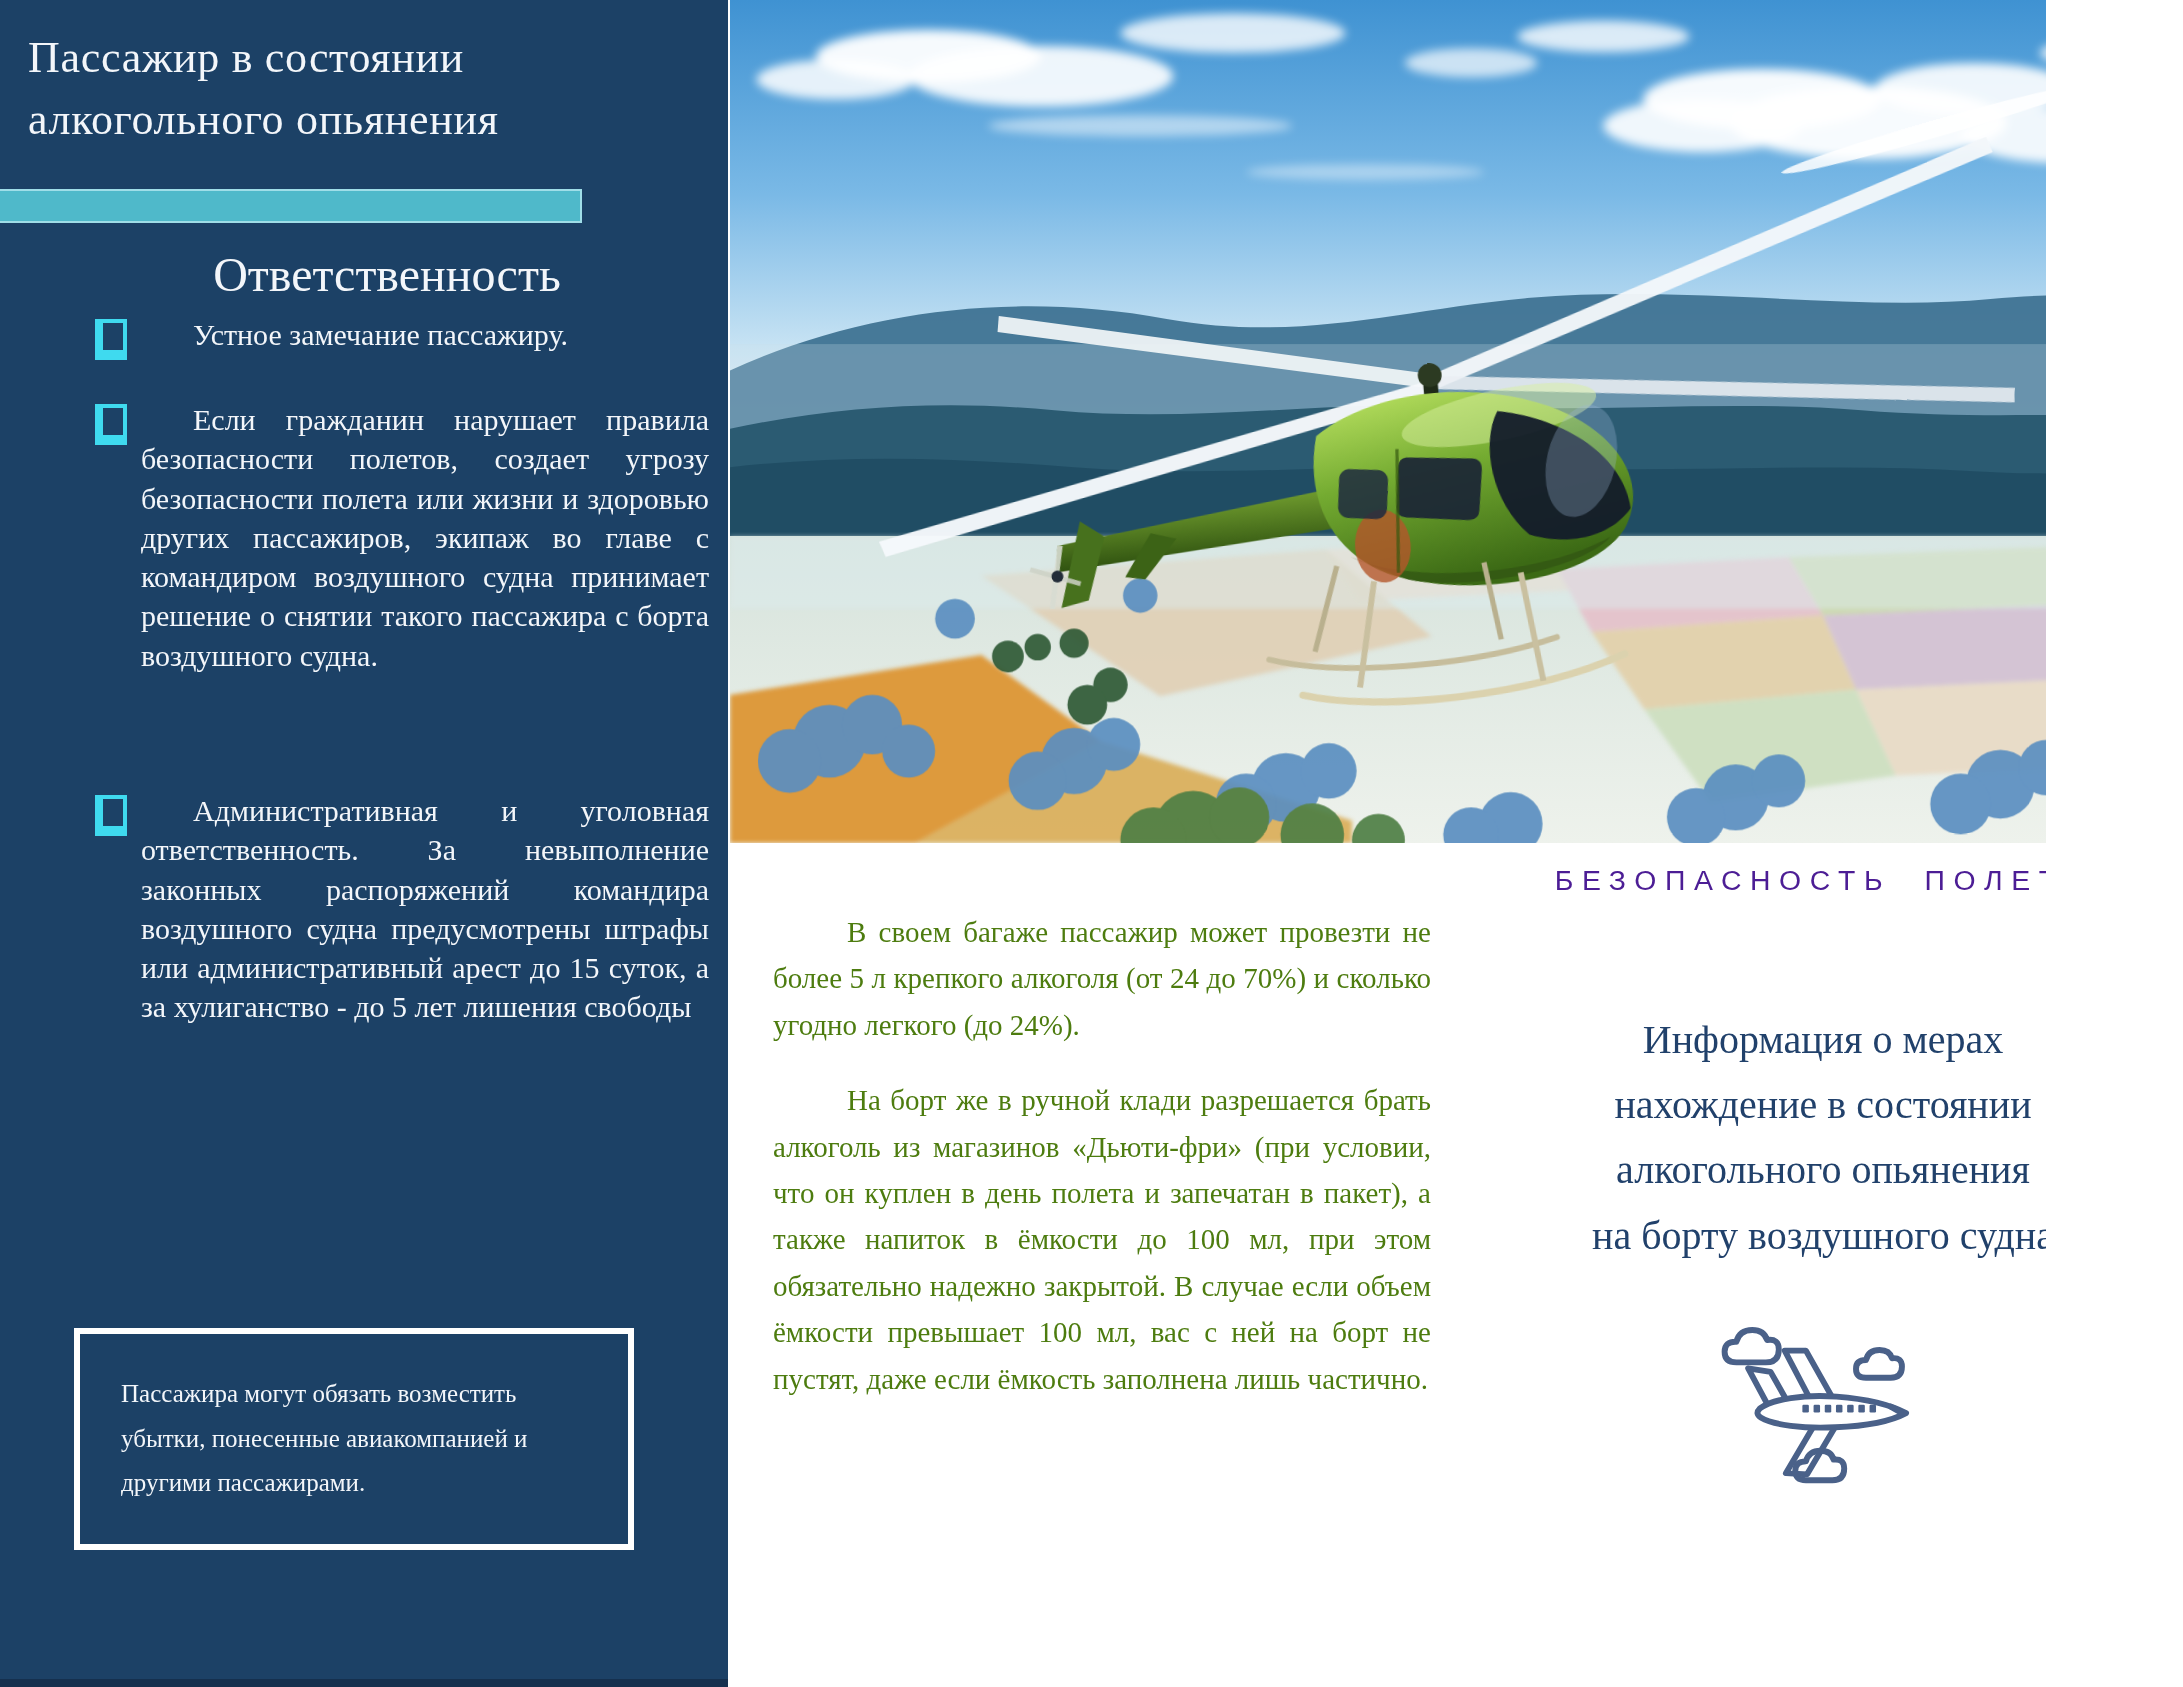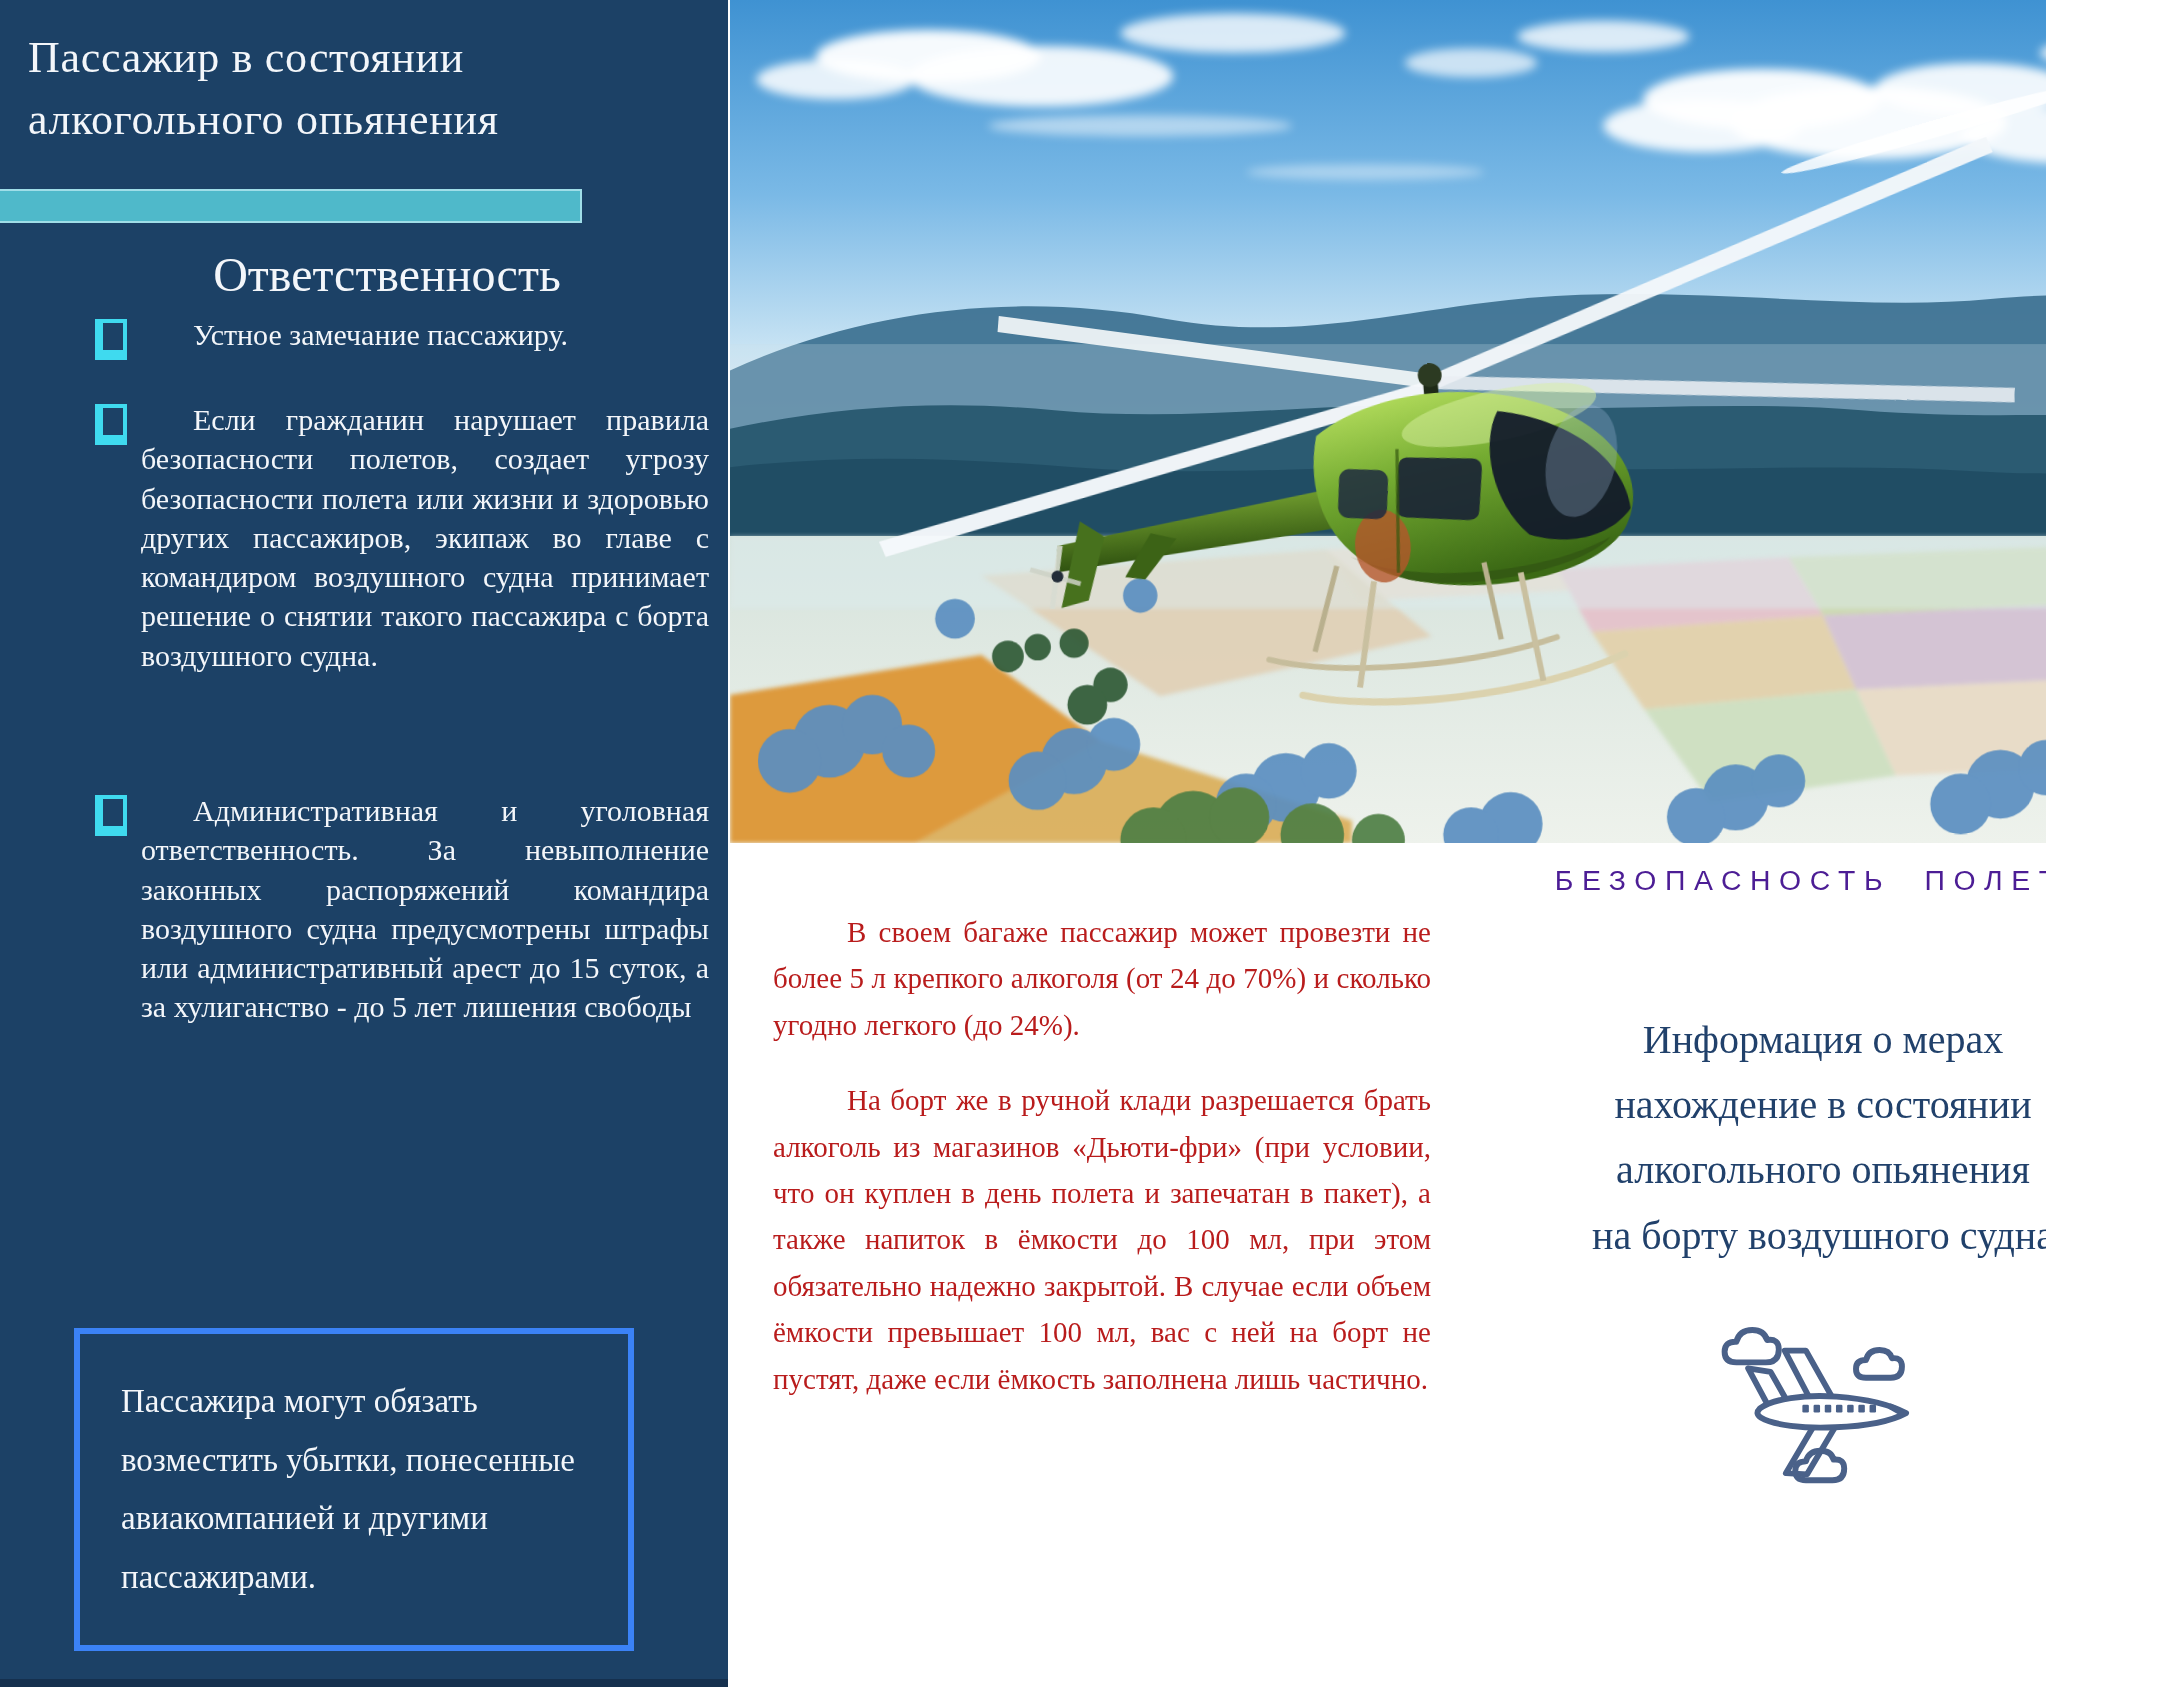--- a/index.html
+++ b/index.html
@@ -16,28 +16,28 @@
   .section-heading{position:absolute;left:0;top:247px;width:728px;box-sizing:border-box;
                    padding-left:46px;text-align:center;font-size:48px;}
   .bullet{position:absolute;left:101px;width:568px;font-size:30px;line-height:1.31;
           text-align:justify;text-indent:52px;margin-left:40px;}
   .bullet-1{top:315px;}
   .bullet-2{top:400px;}
   .bullet-3{top:791px;}
   .bullet-marker{position:absolute;left:-46px;top:4px;width:20px;height:26.5px;
                  border:4px solid #3FDAEF;border-left-width:8.6px;border-bottom-width:10px;}
   .liability-box{position:absolute;left:74px;top:1328px;width:560px;box-sizing:border-box;
-                 border:6px solid #3b82f6;padding:38px 41px;font-size:33px;line-height:1.78;}
+                 border:6px solid #ffffff;padding:38px 41px;font-size:25px;line-height:1.78;}
 
   
   .photo{position:absolute;left:730px;top:0;width:1453px;height:843px;}
   .photo svg{display:block;width:100%;height:100%;}
 
   
-  .middle-panel{position:absolute;left:773px;top:880px;width:658px;color:#b91c1c;
+  .middle-panel{position:absolute;left:773px;top:880px;width:658px;color:#4d7c0f;
                 font-size:29px;line-height:1.6;text-align:justify;}
   .middle-panel .para{text-indent:74px;}
   .middle-panel .para + .para{margin-top:28px;}
 
   
   .right-panel{position:absolute;left:1487px;top:864px;width:672px;color:#21416B;}
   .kicker{font-family:"Liberation Sans", sans-serif;font-size:28.4px;font-weight:400;
           color:#4c1d95;letter-spacing:8.6px;word-spacing:17px;text-align:center;white-space:nowrap;}
   .info-heading{margin-top:110px;font-size:40px;line-height:1.63;text-align:center;}
   .plane-icon{display:block;margin:38px auto 0;width:218px;height:200px;}

